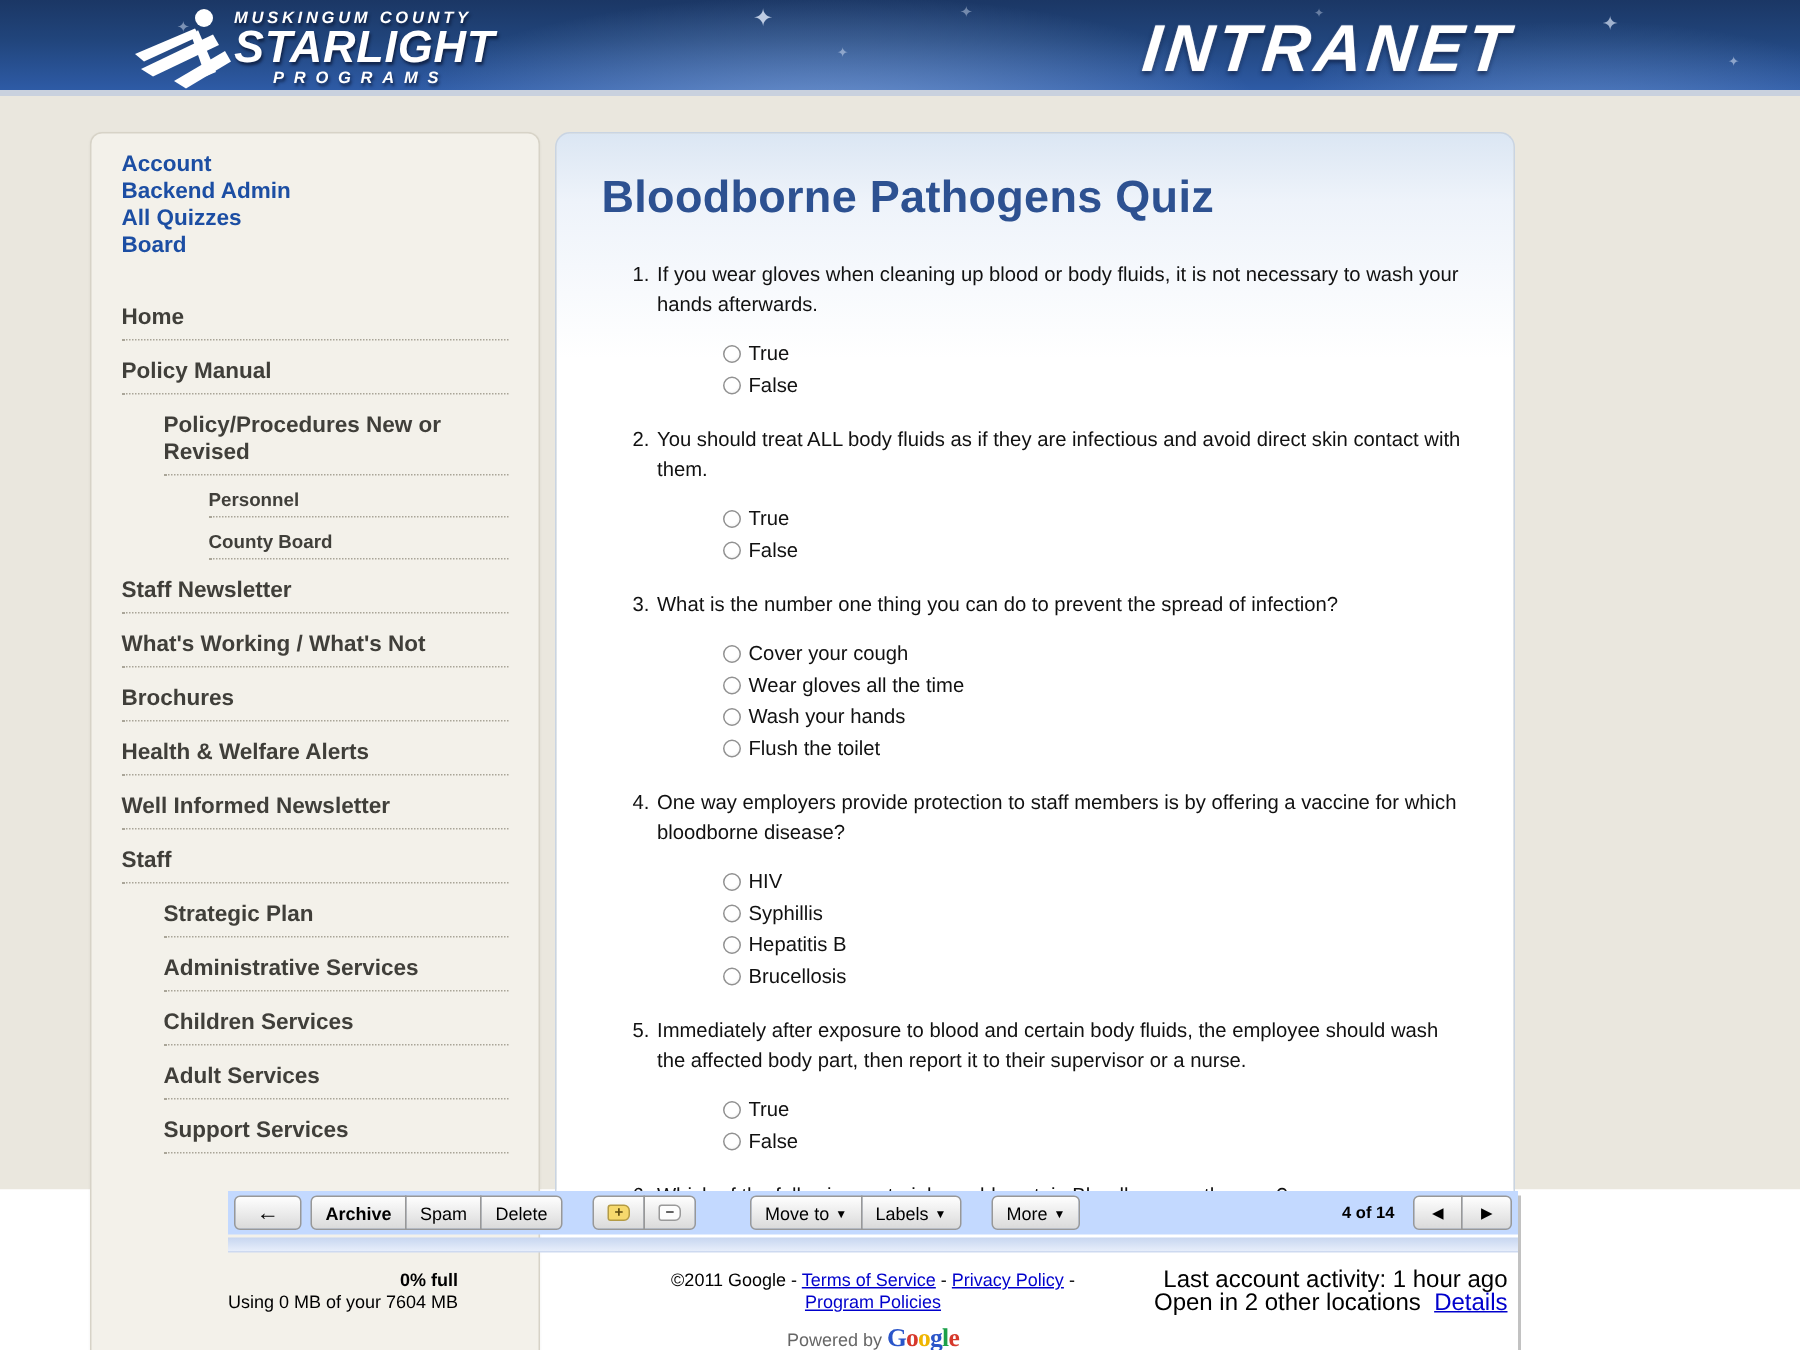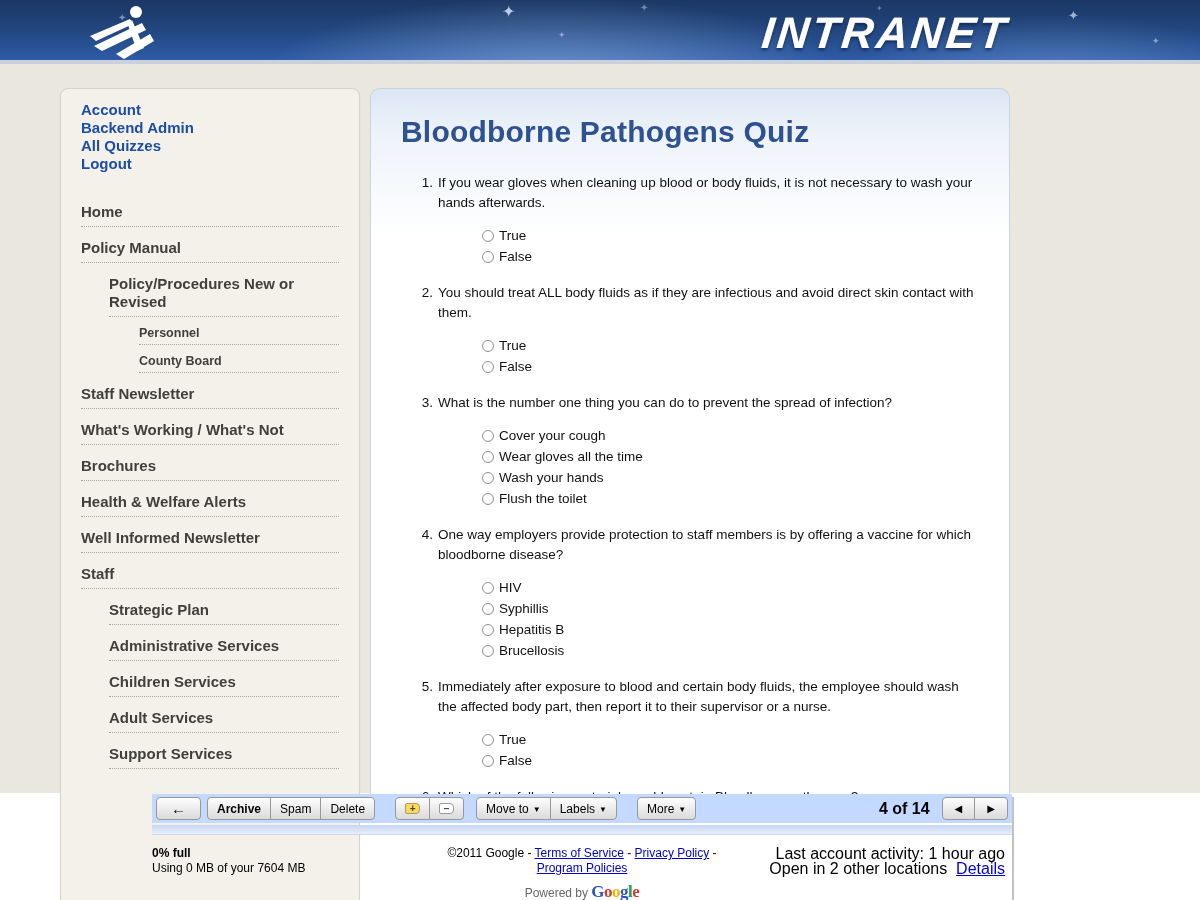--- a/index.html
+++ b/index.html
@@ -82,29 +82,29 @@
   .tb-group .tb-btn:first-child { border-radius:4px 0 0 4px; margin-left:0; }
   .tb-group .tb-btn:last-child { border-radius:0 4px 4px 0; }
   .tb-group .tb-btn:only-child { border-radius:4px; }
   .tb-bold { font-weight:bold; }
   .tb-arrow { font-size:15px; font-weight:bold; padding:1px 14px; }
   .caret { font-size:8px; position:relative; top:1px; }
   .tag-ico { width:15px; height:11px; font-size:10px; line-height:10px; text-align:center; font-weight:bold;
              border:1px solid #b49b45; border-radius:2px 4px 4px 2px; background:#f6d96d; color:#5c4a10; }
   .tag-ico.minus { background:#fdfdfd; border-color:#9a9a9a; color:#444; }
   .tb-spacer { flex:1; }
-  .tb-page { font-size:16px; font-weight:bold; color:#000; margin-right:6px; white-space:nowrap; }
+  .tb-page { font-size:11px; font-weight:bold; color:#000; margin-right:6px; white-space:nowrap; }
   .tb-nav { font-size:10px; padding:3px 12px; }
   .substrip {
     position:absolute; left:152px; top:825px; width:860px; height:10px;
     background:linear-gradient(180deg,#c7d6f0,#e7eefb); border-bottom:1px solid #cdd9f0; z-index:5;
   }
 
   
-  .footer-left  { position:absolute; left:152px; top:846px; font-size:12px; line-height:15px; color:#000; }
+  .footer-left  { position:absolute; left:152px; top:846px; font-size:12px; line-height:15px; color:#000;text-align:right; }
   .footer-left b { display:block; }
   .footer-center{ position:absolute; left:382px; top:846px; width:400px; text-align:center;
                   font-size:12px; line-height:15px; color:#000; }
   .footer-center a, .footer-right a { color:#0000cc; text-decoration:underline; cursor:pointer; }
   .powered { margin-top:8px; color:#666; font-size:12px; }
   .glogo { font-family:"Liberation Serif", serif; font-weight:bold; font-size:17px; letter-spacing:-.5px; }
   .footer-right { position:absolute; right:195px; top:846px; text-align:right; font-size:16px; line-height:15px; color:#000; }
 </style>
 </head>
 <body>
@@ -119,34 +119,39 @@
   <span class="sparkle" style="left:876px;top:4px;font-size:8px;opacity:.4;">✦</span>
 
   <div class="logo-wrap">
     <svg width="84" height="56" viewBox="0 0 84 56">
       <circle cx="48" cy="8" r="6" fill="#fff"></circle>
       <path d="M2 32 L42 15 L45 20 L8 37 Z" fill="#fff"></path>
       <path d="M6 42 L54 19 L58 26 L14 47 Z" fill="#fff"></path>
       <path d="M28 50 L62 30 L66 37 L36 55 Z" fill="#fff"></path>
       <path d="M44 16 L56 44 L49 47 L40 21 Z" fill="#fff"></path>
     </svg>
+    <div class="logo-text">
+      <div class="logo-line1">MUSKINGUM COUNTY</div>
+      <div class="logo-line2">STARLIGHT</div>
+      <div class="logo-line3">PROGRAMS</div>
+    </div>
   </div>
   <div class="intranet">INTRANET</div>
 </div>
 
 <div class="page-bg"></div>
 <div class="white-band"></div>
 <div class="vline"></div>
 
 <div class="sidebar">
   <div class="acct-links">
       <a class="acct-link" href="#">Account</a>
       <a class="acct-link" href="#">Backend Admin</a>
       <a class="acct-link" href="#">All Quizzes</a>
-      <a class="acct-link" href="#">Logout</a>
+      <a class="acct-link" href="#">Board</a>
     </div>
   <div id="sidebar-nav">
       <div class="nav-item level0">Home</div>
       <div class="nav-item level0">Policy Manual</div>
       <div class="nav-item level1">Policy/Procedures New or Revised</div>
       <div class="nav-item level2">Personnel</div>
       <div class="nav-item level2">County Board</div>
       <div class="nav-item level0">Staff Newsletter</div>
       <div class="nav-item level0">What's Working / What's Not</div>
       <div class="nav-item level0">Brochures</div>
@@ -281,21 +286,21 @@
     <button class="tb-btn">Delete</button>
   </div>
   <div class="tb-group" style="margin-left:14px;">
     <button class="tb-btn">
         <span class="tag-ico">+</span>
       </button>
     <button class="tb-btn">
         <span class="tag-ico minus">−</span>
       </button>
   </div>
-  <div class="tb-group" style="margin-left:6px;">
+  <div class="tb-group" style="margin-left:30px;">
     <button class="tb-btn">
         <span>Move to</span>
         <span class="caret">▼</span>
       </button>
     <button class="tb-btn">
         <span>Labels</span>
         <span class="caret">▼</span>
       </button>
   </div>
   <div class="tb-group" style="margin-left:14px;">

